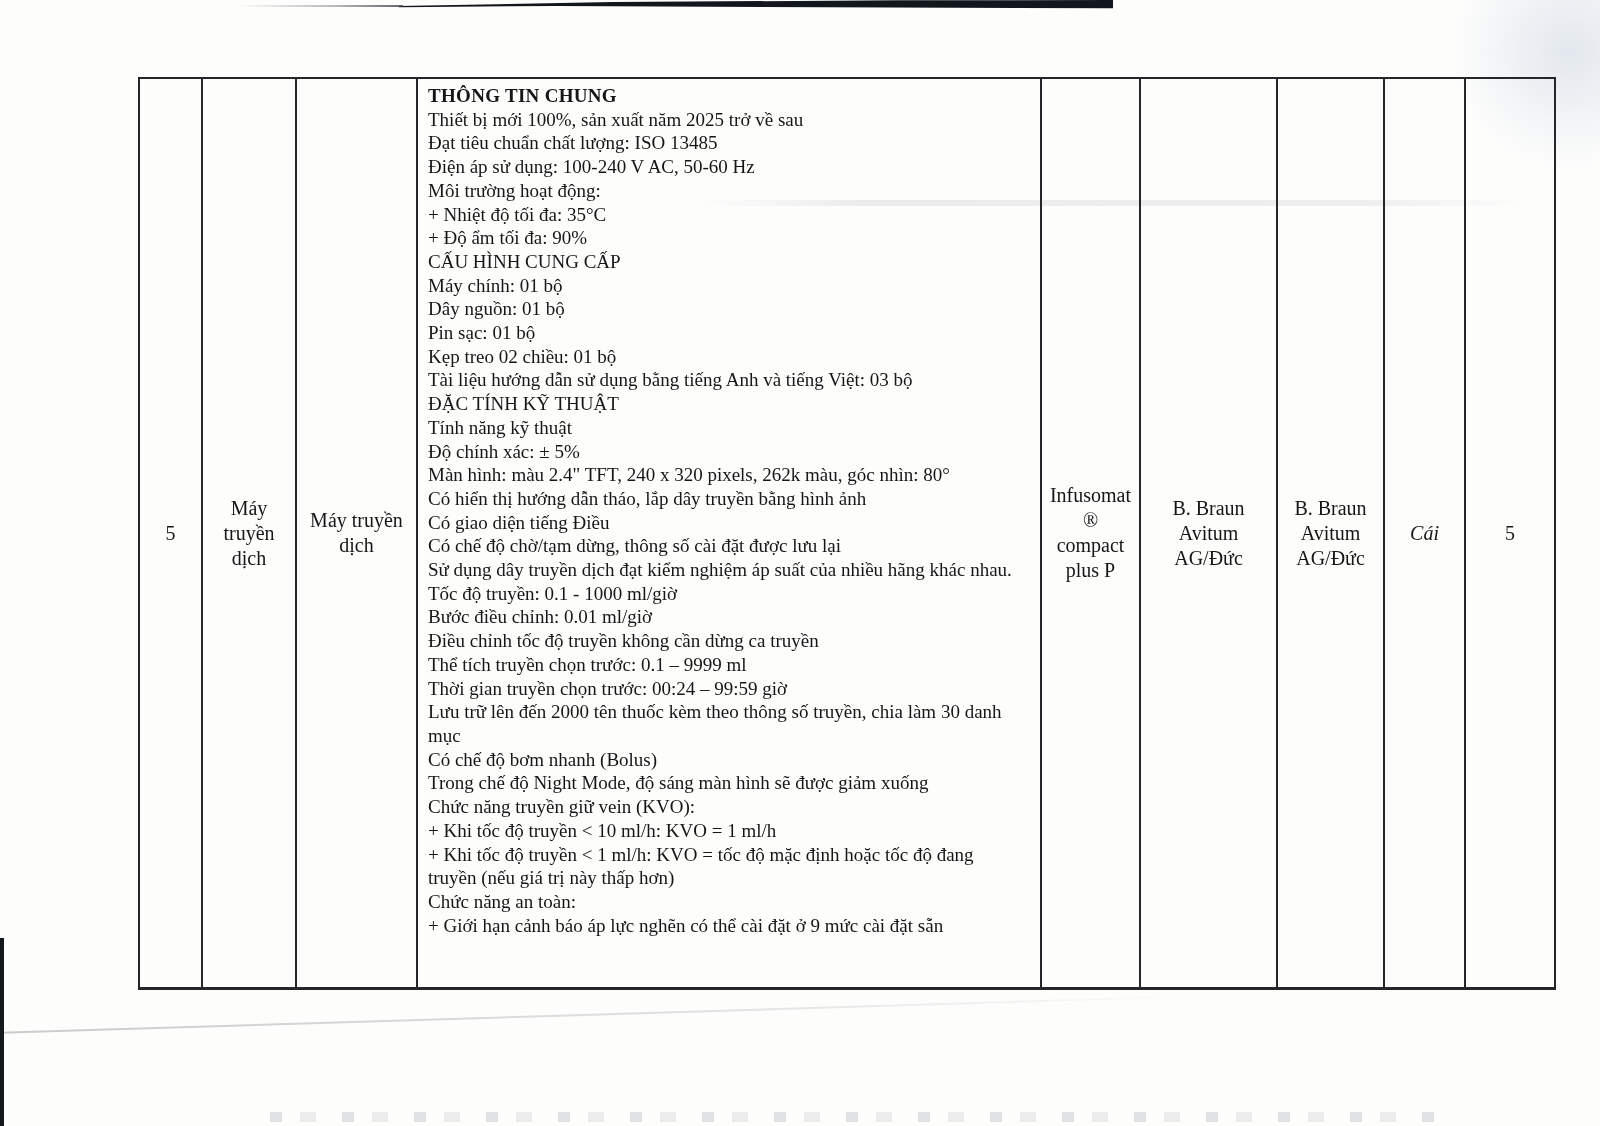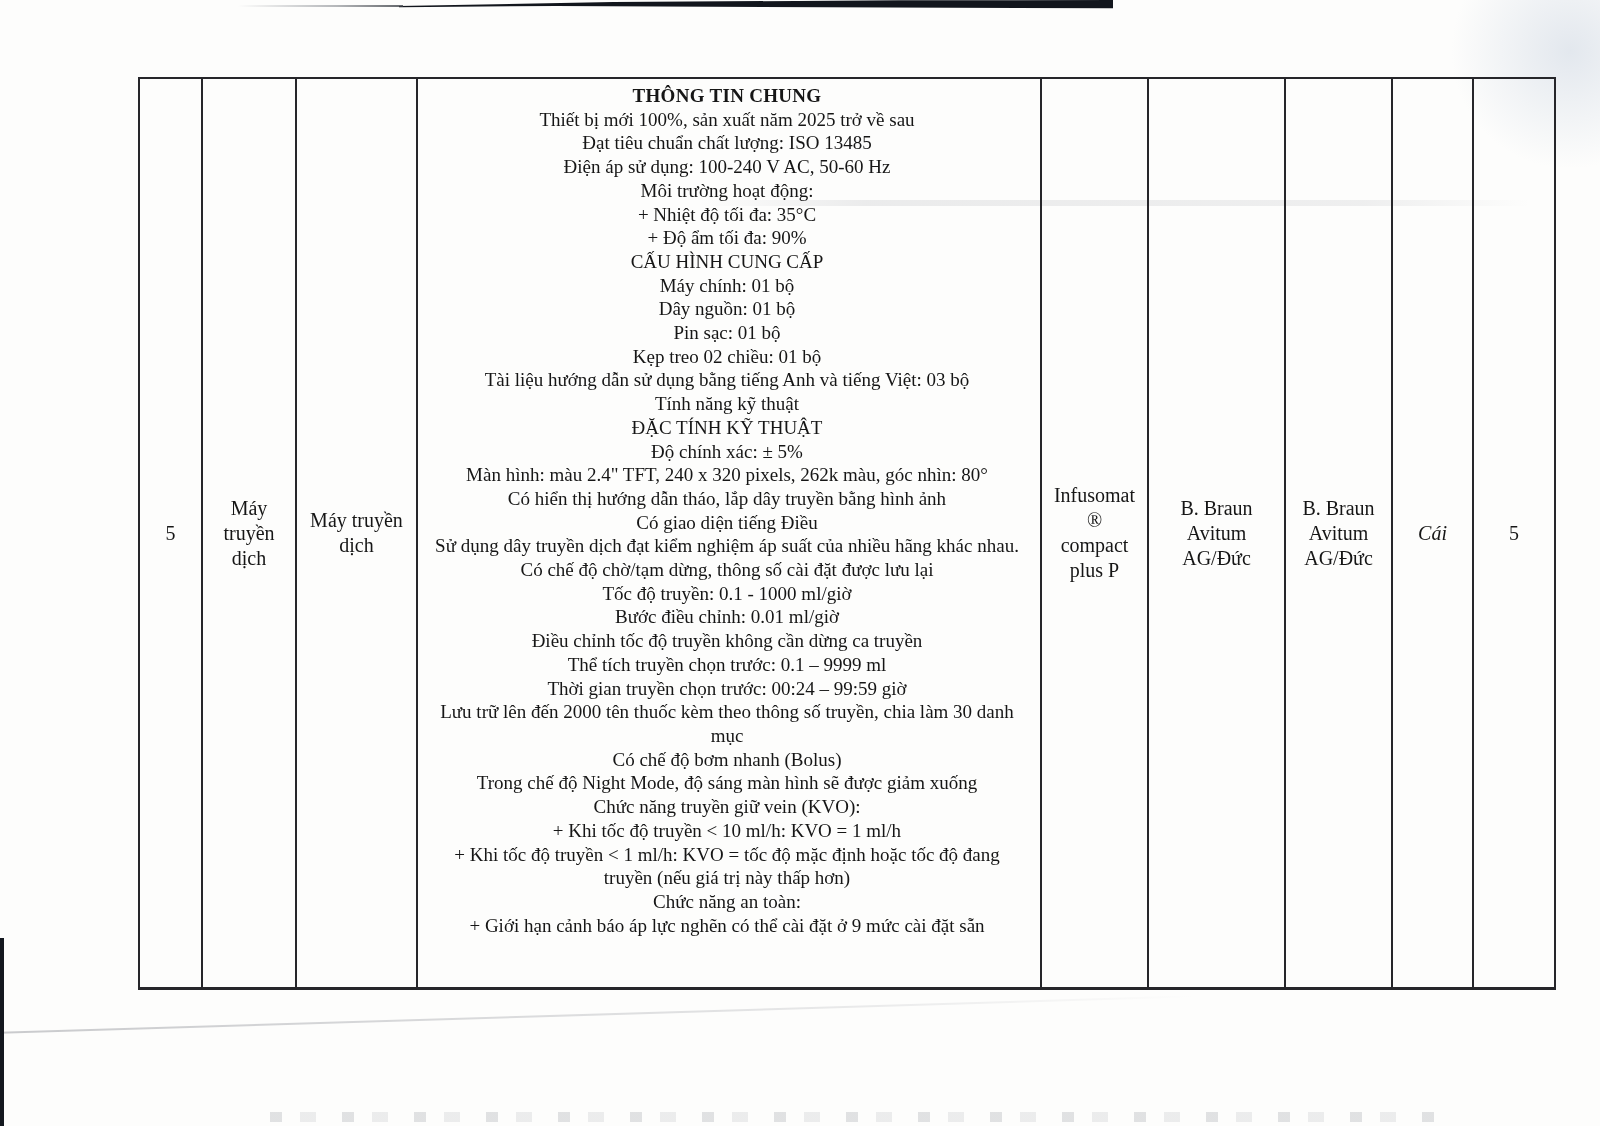--- a/index.html
+++ b/index.html
@@ -71,30 +71,30 @@
     display:flex; flex-direction:column;
     align-items:center; justify-content:center;
     text-align:center;
     font-size:20px; line-height:25px;
     padding:4px;
   }
   .c1 { width:63px; }
   .c2 { width:94px; }
   .c3 { width:121px; }
   .c4 { width:624px; }
-  .c5 { width:107px; }
+  .c5 { width:99px; }
   .c6 { width:137px; }
   .c7 { width:107px; }
   .c8 { width:81px;font-style:italic; }
 
   .specs {
     padding:5px 14px 4px 10px;
     font-size:19px;
     line-height:23.7px;
-    text-align:center;
+    text-align:left;
   }
   .spec-line { min-height:23.7px; }
   .spec-line.bold { font-weight:bold; letter-spacing:.3px; }
 
   .stack-line { display:block; }
 </style>
 </head>
 <body>
 
 <div class="page">
@@ -128,28 +128,28 @@
         <div class="spec-line">Điện áp sử dụng: 100-240 V AC, 50-60 Hz</div>
         <div class="spec-line">Môi trường hoạt động:</div>
         <div class="spec-line">+ Nhiệt độ tối đa: 35°C</div>
         <div class="spec-line">+ Độ ẩm tối đa: 90%</div>
         <div class="spec-line">CẤU HÌNH CUNG CẤP</div>
         <div class="spec-line">Máy chính: 01 bộ</div>
         <div class="spec-line">Dây nguồn: 01 bộ</div>
         <div class="spec-line">Pin sạc: 01 bộ</div>
         <div class="spec-line">Kẹp treo 02 chiều: 01 bộ</div>
         <div class="spec-line">Tài liệu hướng dẫn sử dụng bằng tiếng Anh và tiếng Việt: 03 bộ</div>
+        <div class="spec-line">ĐẶC TÍNH KỸ THUẬT</div>
         <div class="spec-line">Tính năng kỹ thuật</div>
-        <div class="spec-line">ĐẶC TÍNH KỸ THUẬT</div>
         <div class="spec-line">Độ chính xác: ± 5%</div>
         <div class="spec-line">Màn hình: màu 2.4" TFT, 240 x 320 pixels, 262k màu, góc nhìn: 80°</div>
         <div class="spec-line">Có hiển thị hướng dẫn tháo, lắp dây truyền bằng hình ảnh</div>
         <div class="spec-line">Có giao diện tiếng Điều</div>
+        <div class="spec-line">Có chế độ chờ/tạm dừng, thông số cài đặt được lưu lại</div>
         <div class="spec-line">Sử dụng dây truyền dịch đạt kiểm nghiệm áp suất của nhiều hãng khác nhau.</div>
-        <div class="spec-line">Có chế độ chờ/tạm dừng, thông số cài đặt được lưu lại</div>
         <div class="spec-line">Tốc độ truyền: 0.1 - 1000 ml/giờ</div>
         <div class="spec-line">Bước điều chỉnh: 0.01 ml/giờ</div>
         <div class="spec-line">Điều chỉnh tốc độ truyền không cần dừng ca truyền</div>
         <div class="spec-line">Thể tích truyền chọn trước: 0.1 – 9999 ml</div>
         <div class="spec-line">Thời gian truyền chọn trước: 00:24 – 99:59 giờ</div>
         <div class="spec-line">Lưu trữ lên đến 2000 tên thuốc kèm theo thông số truyền, chia làm 30 danh mục</div>
         <div class="spec-line">Có chế độ bơm nhanh (Bolus)</div>
         <div class="spec-line">Trong chế độ Night Mode, độ sáng màn hình sẽ được giảm xuống</div>
         <div class="spec-line">Chức năng truyền giữ vein (KVO):</div>
         <div class="spec-line">+ Khi tốc độ truyền &lt; 10 ml/h: KVO = 1 ml/h</div>

